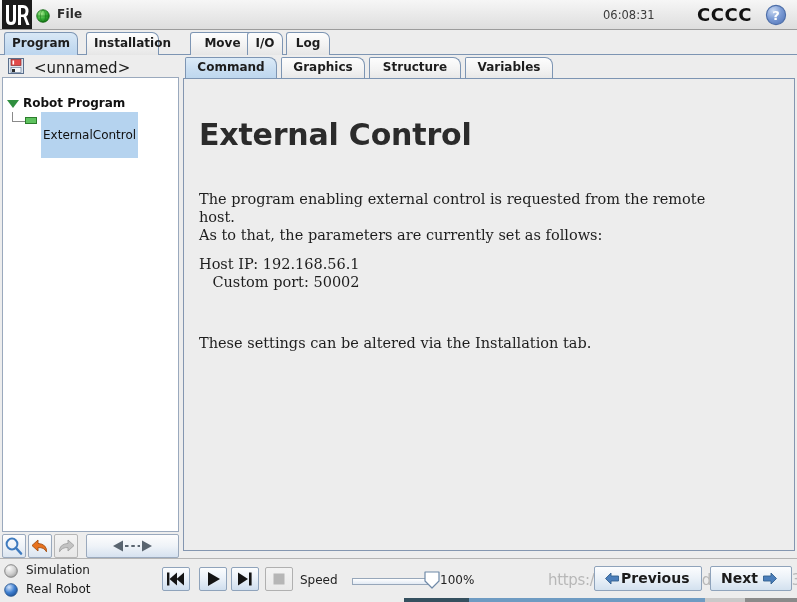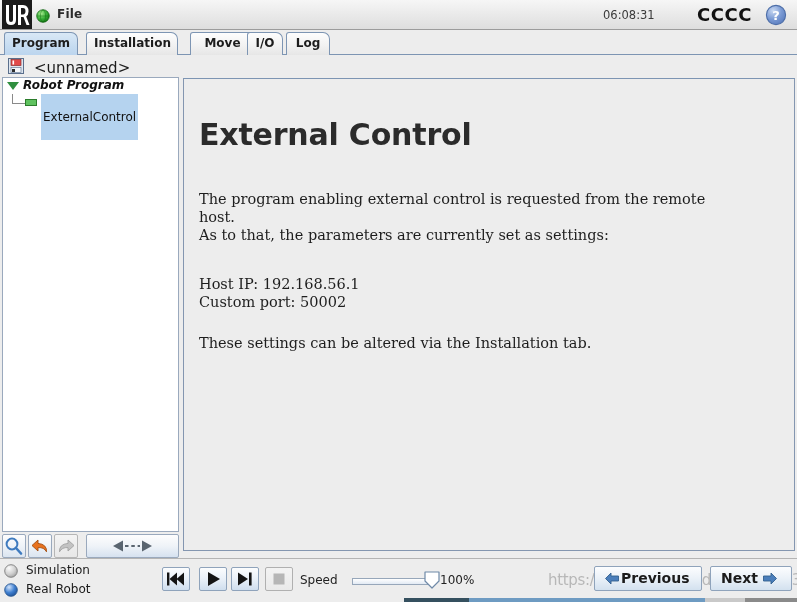--- a/index.html
+++ b/index.html
@@ -193,21 +193,21 @@
     font-family: "DejaVu Sans", sans-serif;
     letter-spacing: -0.2px;
   }
   .bodytext {
     position: absolute; left: 15px;
     font-family: "DejaVu Serif", serif;
     font-size: 14.5px; color: #1e1e1e;
     line-height: 18px;
   }
   #para1 { top: 111px; width: 560px; }
-  #para2 { top: 196px; }
+  #para2 { top: 176px; text-align: right; }
   #para3 { top: 255px; }
 
   
   .bottombar {
     position: absolute; left: 0; top: 558px;
     width: 797px; height: 40px;
     background: #ededed;
     border-top: 1px solid #b4b4b4;
     box-sizing: border-box;
   }
@@ -315,21 +315,21 @@
           </radialGradient>
         </defs>
         <circle cx="11" cy="11" r="9.6" fill="url(#hb)" stroke="#4d6ea8" stroke-width="1.1"></circle>
         <text x="11" y="16" font-family="DejaVu Sans, sans-serif" font-size="13" font-weight="bold" fill="#ffffff" text-anchor="middle">?</text>
       </svg>
     </div>
   </div>
 
   <div class="tabstrip">
     <div class="tab active" style="left:4px;width:74px;">Program</div>
-    <div class="tab" style="left:86px;width:92px;">Installation</div>
+    <div class="tab" style="left:86px;width:73px;">Installation</div>
     <div class="tab" style="left:190px;width:65px;">Move</div>
     <div class="tab" style="left:247px;width:36px;">I/O</div>
     <div class="tab" style="left:286px;width:44px;">Log</div>
   </div>
 
   <div class="leftpanel">
 
     <div class="file-row">
       <div class="save-icon">
         <svg width="16" height="16" viewBox="0 0 16 16">
@@ -337,21 +337,21 @@
           <rect x="3" y="1.5" width="10" height="6" fill="#e24b4b" stroke="#8c2b2b" stroke-width="0.7"></rect>
           <rect x="4.5" y="2.5" width="1.6" height="4" fill="#ffffff"></rect>
           <rect x="3" y="9.5" width="10" height="5" fill="#f5f7fa" stroke="#6b7f9b" stroke-width="0.7"></rect>
           <rect x="4" y="11" width="3" height="3" fill="#2b2b2b"></rect>
         </svg>
       </div>
       <div class="file-name">&lt;unnamed&gt;</div>
     </div>
 
     <div class="treebox">
-      <div class="tree-row" style="margin-top:0;font-style:italic;">
+      <div class="tree-row" style="margin-top:18px;">
         <span class="tri"></span>
         <span class="tree-root-label">Robot Program</span>
       </div>
       <div class="tree-row">
         <span class="elbow"></span>
         <span class="node-icon"></span>
         <span class="child-label">ExternalControl</span>
       </div>
     </div>
 
@@ -377,28 +377,34 @@
           <polygon points="26,11 36,5.5 36,16.5" fill="#5a6570"></polygon>
           <polygon points="65,11 55,5.5 55,16.5" fill="#5a6570"></polygon>
           <line x1="38" y1="11" x2="53" y2="11" stroke="#5a6570" stroke-width="2.2" stroke-dasharray="3.5,2.8"></line>
         </svg>
       </div>
     </div>
   </div>
 
   <div class="rightpanel">
 
+    <div class="subtabstrip">
+      <div class="subtab active" style="left:2px;width:92px;">Command</div>
+      <div class="subtab" style="left:98px;width:84px;">Graphics</div>
+      <div class="subtab" style="left:186px;width:92px;">Structure</div>
+      <div class="subtab" style="left:282px;width:88px;">Variables</div>
+    </div>
 
     <div class="contentbox">
       <div class="page-title">External Control</div>
 
       <div class="bodytext" id="para1">
         <div>The program enabling external control is requested from the remote</div>
         <div>host.</div>
-        <div>As to that, the parameters are currently set as settings:</div>
+        <div>As to that, the parameters are currently set as follows:</div>
       </div>
 
       <div class="bodytext" id="para2">
         <div>Host IP: 192.168.56.1</div>
         <div>Custom port: 50002</div>
       </div>
 
       <div class="bodytext" id="para3">These settings can be altered via the Installation tab.</div>
     </div>
   </div>

